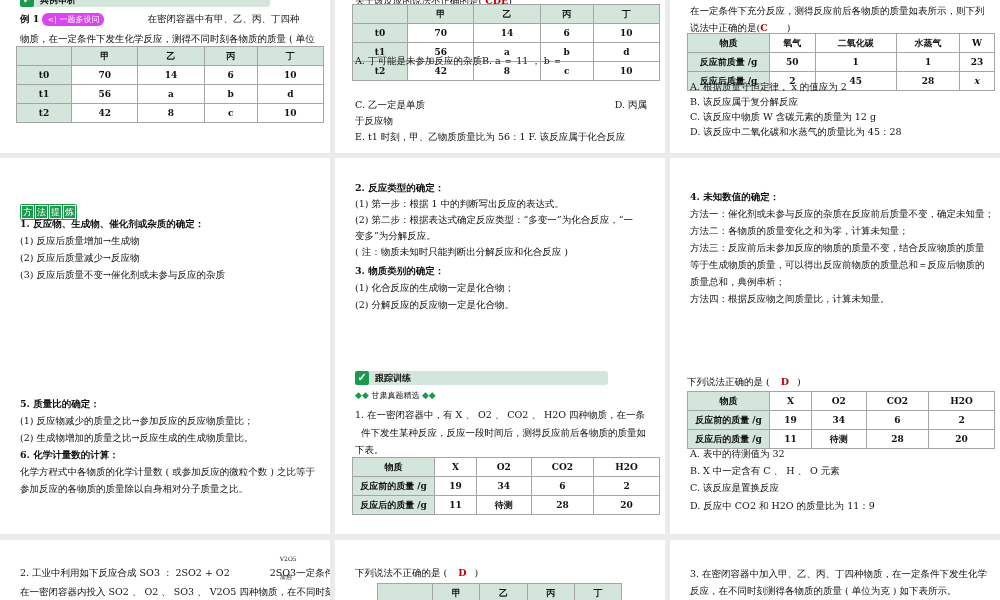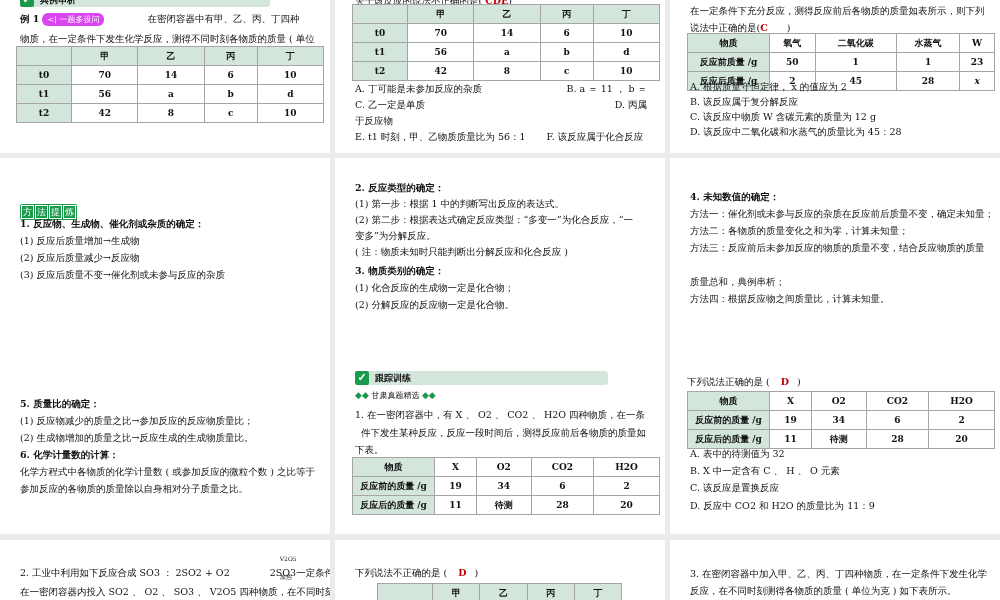--- a/index.html
+++ b/index.html
@@ -107,32 +107,32 @@
     </tr>
     <tr>
       <td class="hd" style="height:15px;">t2</td>
       <td>42</td>
       <td>8</td>
       <td>c</td>
       <td>10</td>
     </tr>
   </tbody>
     </table>
-  <div class="inner txt" style="top:80px; display:flex; justify-content:space-between;">
+  <div class="inner txt" style="top:52px; display:flex; ">
     <span>A. 丁可能是未参加反应的杂质</span>
     <span>B. a ＝ 11 ， b ＝</span>
   </div>
   <div class="inner txt" style="top:96px; display:flex; justify-content:space-between;">
     <span>C. 乙一定是单质</span>
     <span>D. 丙属</span>
   </div>
   <div class="inner txt" style="top:112px;">于反应物</div>
   <div class="inner txt" style="top:128px;">
     <span>E. t1 时刻，甲、乙物质质量比为 56：1</span>
-    <span style="margin-left:18px;">F. 该反应属于化合反应</span>
+    <span style="">F. 该反应属于化合反应</span>
   </div>
   <div class="inner txt" style="top:154px;text-align:center;">G. 若甲、丙的相对分子质量分别为 28 、 34 ，则甲、丙的化学计量数</div>
 </div>
 
 <div class="slide c3 r1">
   <div class="inner txt" style="top:2px;">在一定条件下充分反应，测得反应前后各物质的质量如表所示，则下列</div>
   <div class="inner txt" style="top:19px;">
     <span>说法中正确的是(</span><span class="red">C</span>　　)
   </div>
   <table class="dt" style="position:absolute; left:17px; top:33px; width:308px;">
@@ -190,20 +190,21 @@
   <div class="inner txt b" style="top:104px;">3. 物质类别的确定：</div>
   <div class="inner txt" style="top:121px;">(1) 化合反应的生成物一定是化合物；</div>
   <div class="inner txt" style="top:138px;">(2) 分解反应的反应物一定是化合物。</div>
 </div>
 
 <div class="slide c3 r2">
   <div class="inner txt b" style="top:30px;">4. 未知数值的确定：</div>
   <div class="inner txt" style="top:47px;">方法一：催化剂或未参与反应的杂质在反应前后质量不变，确定未知量；</div>
   <div class="inner txt" style="top:64px;">方法二：各物质的质量变化之和为零，计算未知量；</div>
   <div class="inner txt" style="top:81px;">方法三：反应前后未参加反应的物质的质量不变，结合反应物质的质量</div>
+  <div class="inner txt" style="top:98px;">等于生成物质的质量，可以得出反应前物质的质量总和＝反应后物质的</div>
   <div class="inner txt" style="top:115px;">质量总和，典例串析；</div>
   <div class="inner txt" style="top:132px;">方法四：根据反应物之间质量比，计算未知量。</div>
 </div>
 
 <div class="slide c1 r3">
   <div class="inner txt b" style="top:46px;">5. 质量比的确定：</div>
   <div class="inner txt" style="top:63px;">(1) 反应物减少的质量之比→参加反应的反应物质量比；</div>
   <div class="inner txt" style="top:80px;">(2) 生成物增加的质量之比→反应生成的生成物质量比。</div>
   <div class="inner txt b" style="top:97px;">6. 化学计量数的计算：</div>
   <div class="inner txt" style="top:114px;">化学方程式中各物质的化学计量数 ( 或参加反应的微粒个数 ) 之比等于</div>

